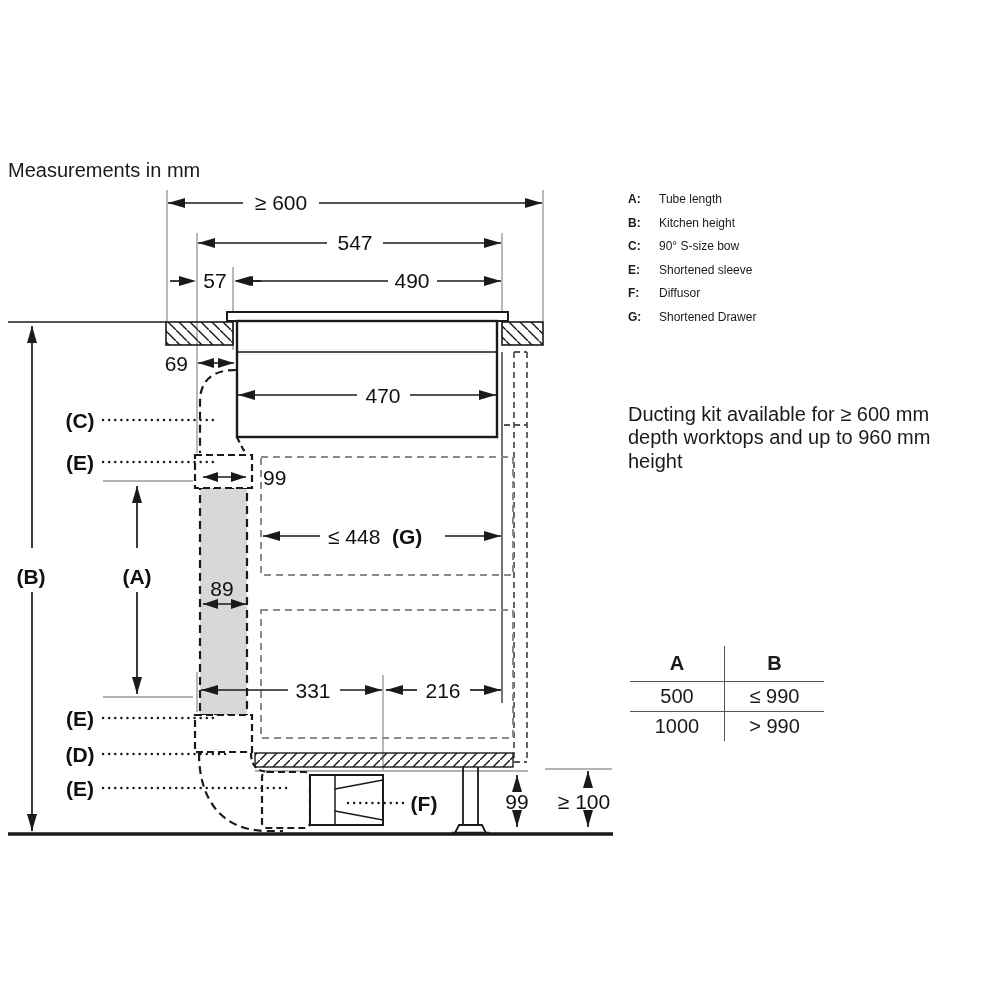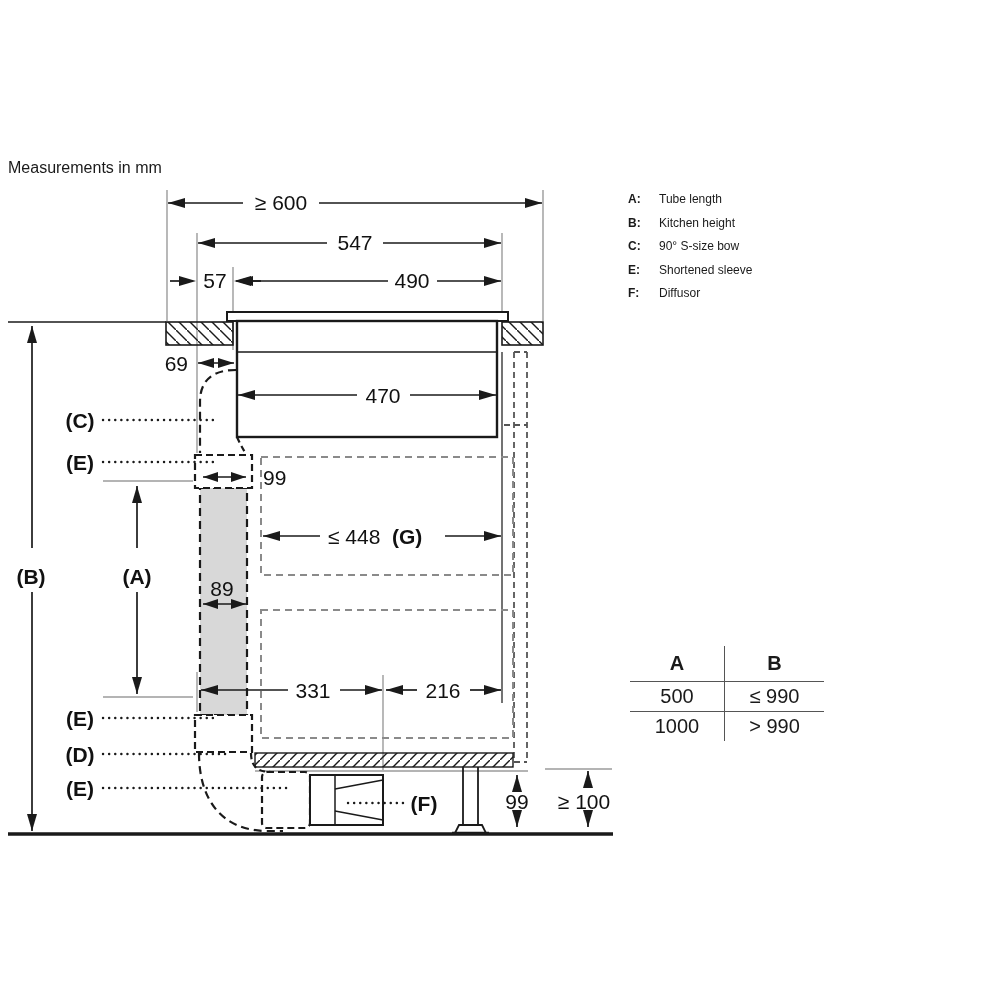--- a/index.html
+++ b/index.html
@@ -1,19 +1,19 @@
 <!DOCTYPE html>
 <html><head>
 <meta charset="utf-8">
 <style>
   html,body{margin:0;padding:0;background:#fff;}
   .stage{position:relative;width:1000px;height:1000px;background:#ffffff;
          font-family:"Liberation Sans",sans-serif;color:#1a1a1a;overflow:hidden;}
   .stage svg{position:absolute;left:0;top:0;}
-  .title{position:absolute;left:8px;top:159px;font-size:16px;}
+  .title{position:absolute;left:8px;top:159px;font-size:20px;}
   .legend{position:absolute;left:628px;top:188px;font-size:12px;line-height:23.5px;}
   .legend-row{white-space:nowrap;}
   .legend-key{display:inline-block;width:31px;font-weight:bold;}
   .note{position:absolute;left:628px;font-size:20px;line-height:23.3px;}
   .note1{top:403px;}
   .note2{top:527px;}
   .spec-table{position:absolute;left:630px;top:646px;width:194px;font-size:20px;}
   .spec-table .tr{display:flex;}
   .spec-table .td{width:95px;text-align:center;box-sizing:border-box;}
   .spec-table .td.c2{width:99px;}
@@ -197,22 +197,28 @@
     <text x="80" y="796" text-anchor="middle" class="bold">(E)</text>
     <text x="424" y="811" text-anchor="middle" class="bold">(F)</text>
   </svg>
 
   <div class="legend">
     <div class="legend-row"><span class="legend-key">A:</span><span>Tube length</span></div>
     <div class="legend-row"><span class="legend-key">B:</span><span>Kitchen height</span></div>
     <div class="legend-row"><span class="legend-key">C:</span><span>90° S-size bow</span></div>
     <div class="legend-row"><span class="legend-key">E:</span><span>Shortened sleeve</span></div>
     <div class="legend-row"><span class="legend-key">F:</span><span>Diffusor</span></div>
+    <div class="legend-row"><span class="legend-key">G:</span><span>Shortened Drawer</span></div>
   </div>
 
+  <div class="note note1">
+    <div>Ducting kit available for ≥ 600 mm</div>
+    <div>depth worktops and up to 960 mm</div>
+    <div>height</div>
+  </div>
 
   <div class="spec-table">
     <div class="tr hdr">
       <div class="td c1">A</div>
       <div class="td c2">B</div>
     </div>
     <div class="tr r1">
       <div class="td c1">500</div>
       <div class="td c2">≤ 990</div>
     </div>

